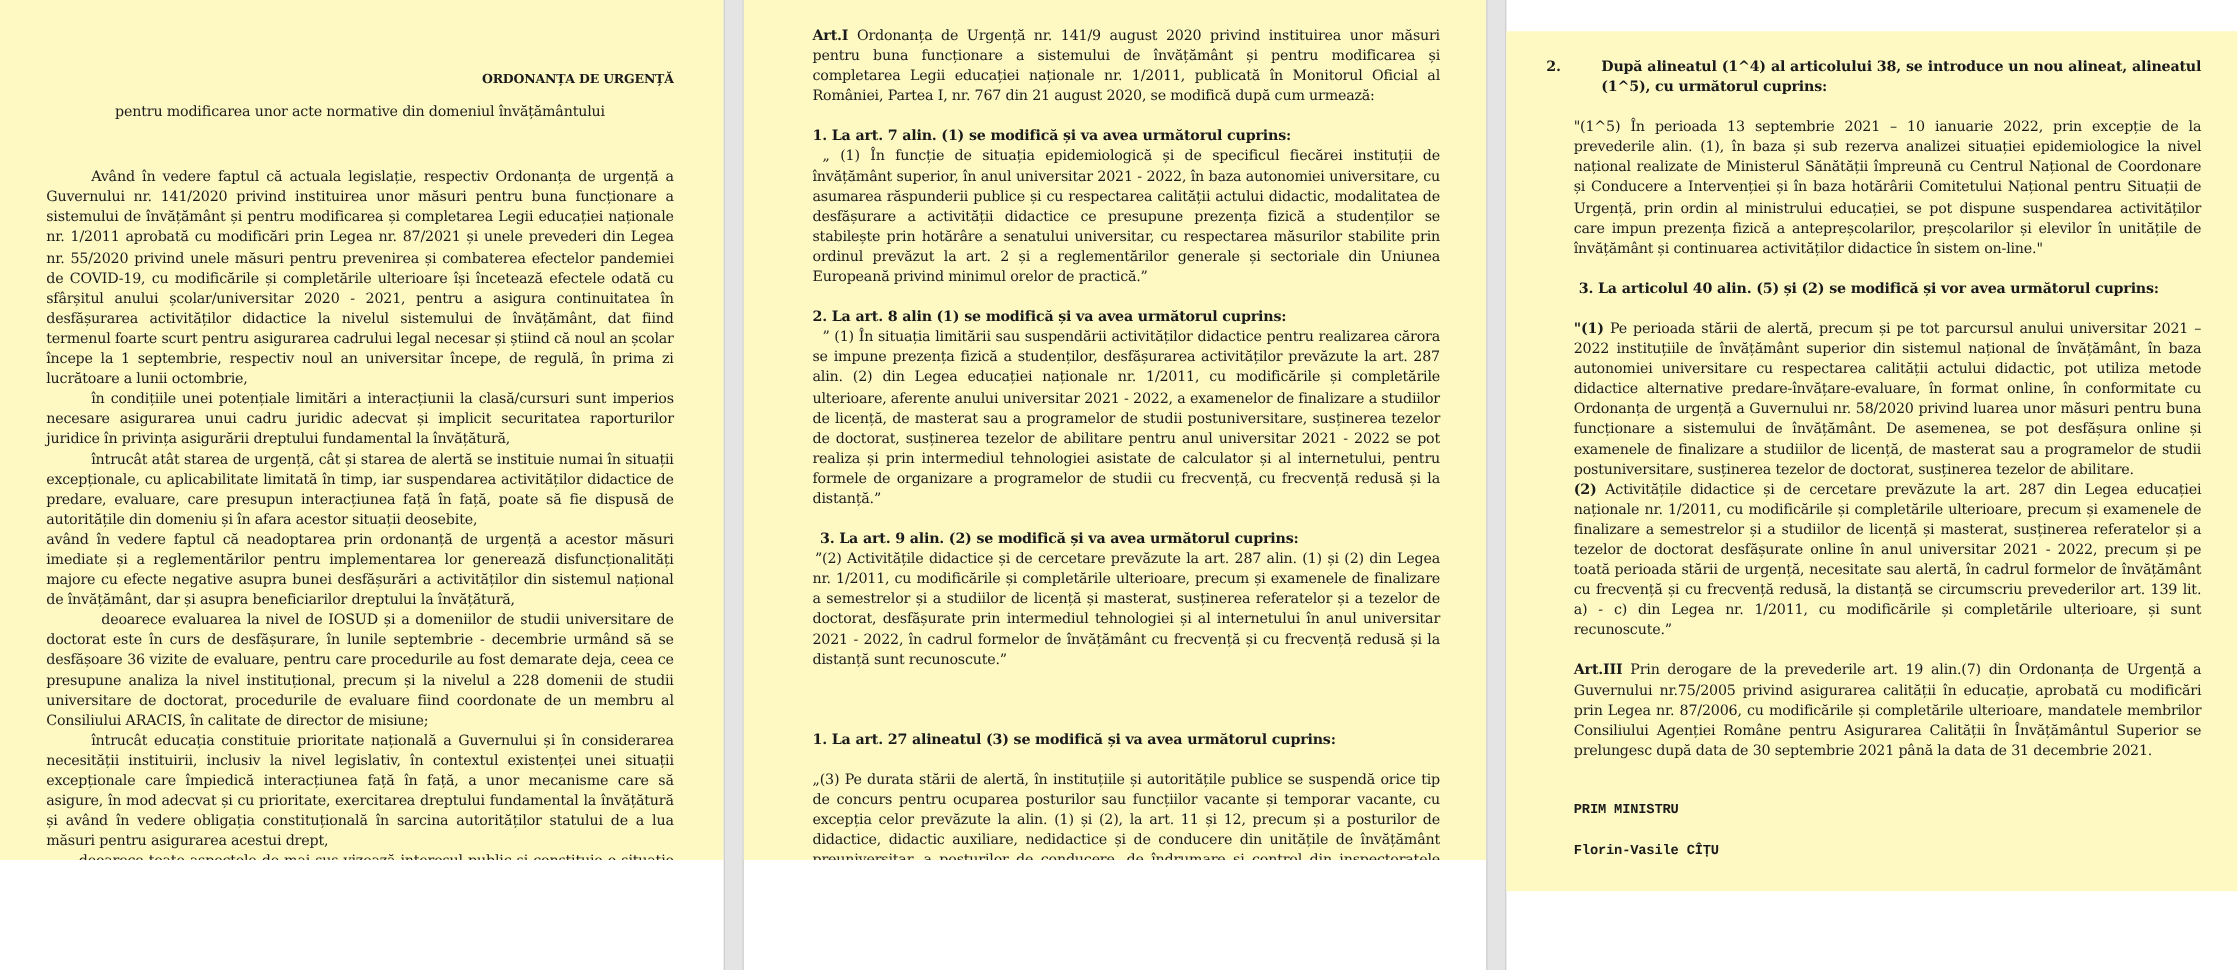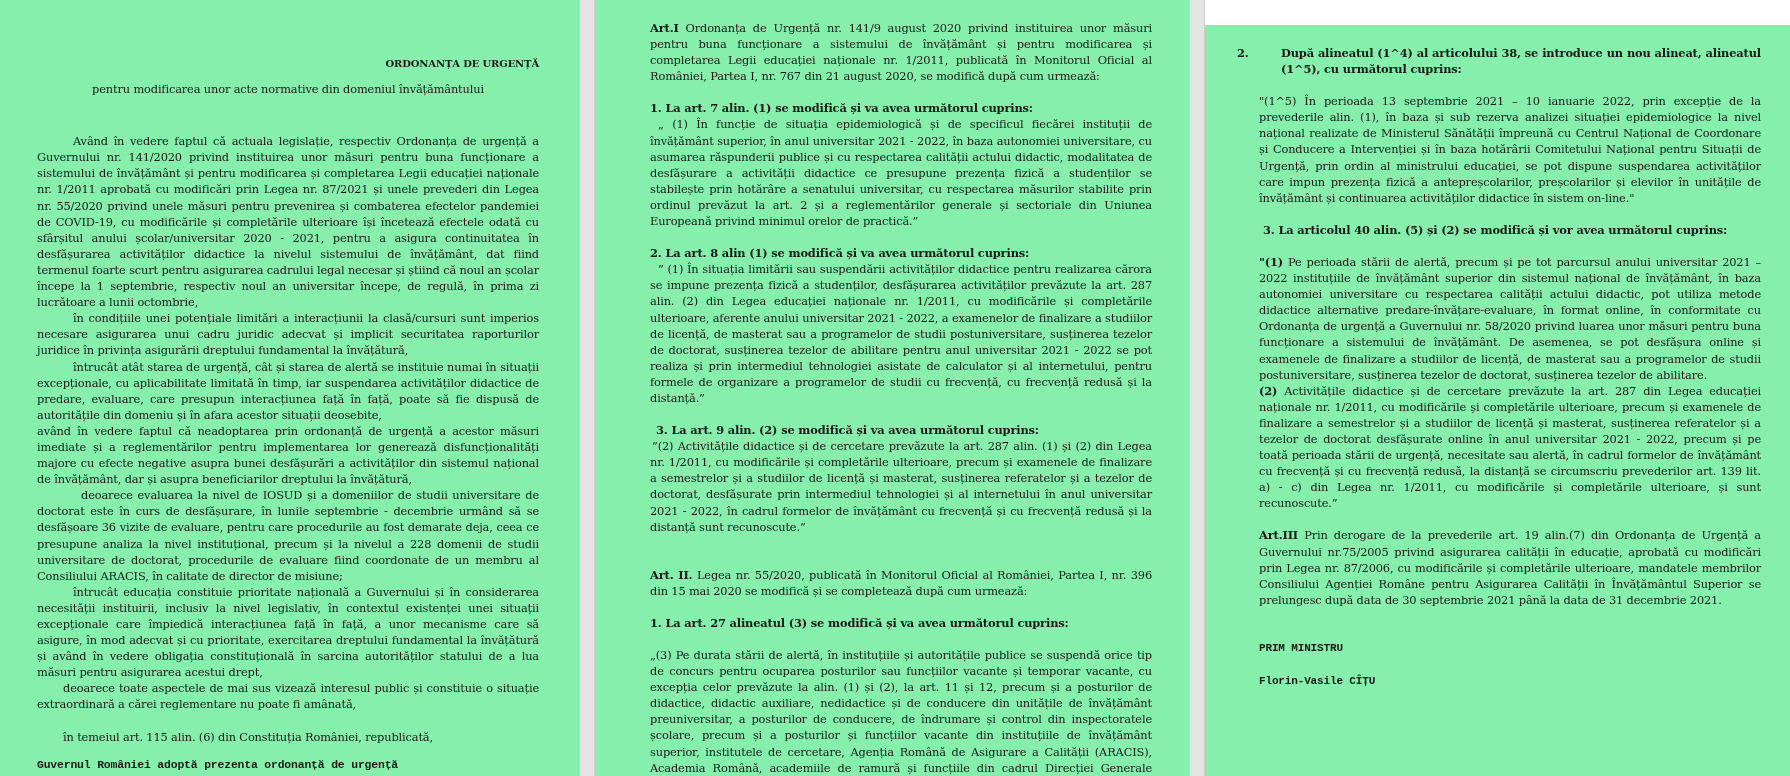--- a/index.html
+++ b/index.html
@@ -5,21 +5,21 @@
   html, body { margin:0; padding:0; }
   body {
     width:1790px; height:776px; overflow:hidden; background:#ffffff;
     font-family:"DejaVu Serif","Liberation Serif",serif;
     color:#1a1a1a; position:relative;
   }
   .gutter {
     position:absolute; top:0; height:776px; width:14px;
     background:#e4e4e4; border-left:1px solid #cfcfcf; border-right:1px solid #cfcfcf;
   }
-  .page { position:absolute; top:0; height:776px; background:#86efac; overflow:hidden; }
+  .page { position:absolute; top:0; height:688px; background:#fef9c3; overflow:hidden; }
   .col { position:absolute; font-size:11.4px; line-height:16.1px; text-align:justify; letter-spacing:-0.15px; }
   .col p { margin:0; }
   .ind { text-indent:36px; }
   .center { text-align:left;font-family:Liberation Mono, monospace; }
   .bold { font-weight:bold; }
   .title { font-size:10px; font-weight:bold; text-align:right; }
   .sub { text-align:center; }
   .sp { height:16px; }
   .hangnum { display:inline-block; width:22px; font-weight:bold; }
   .hang { padding-left:22px; text-indent:-22px; }
@@ -54,21 +54,20 @@
     <div class="sp"></div>
     <p class="bold">1.  La art. 7 alin. (1)  se modifică și va avea următorul cuprins:</p>
     <p style="text-indent:8px">„ (1) În funcție de situația epidemiologică și de specificul fiecărei instituții de învățământ superior, în anul universitar 2021 - 2022, în baza autonomiei universitare, cu asumarea răspunderii publice și cu respectarea calității actului didactic, modalitatea de desfășurare a activității didactice ce presupune prezența fizică a studenților se stabilește prin hotărâre a senatului universitar, cu respectarea măsurilor stabilite prin ordinul prevăzut la art. 2 și a reglementărilor generale și sectoriale din Uniunea Europeană privind minimul orelor de practică.”</p>
     <div class="sp"></div>
     <p class="bold">2. La art. 8 alin (1) se modifică și va avea următorul cuprins:</p>
     <p style="text-indent:8px">” (1) În situația limitării sau suspendării activităților didactice pentru realizarea cărora se impune prezența fizică a studenților, desfășurarea activităților prevăzute la art. 287 alin. (2) din Legea educației naționale nr. 1/2011, cu modificările și completările ulterioare, aferente anului universitar 2021 - 2022, a examenelor de finalizare a studiilor de licență, de masterat sau a programelor de studii postuniversitare, susținerea tezelor de doctorat, susținerea tezelor de abilitare pentru anul universitar 2021 - 2022 se pot realiza și prin intermediul tehnologiei asistate de calculator și al internetului, pentru formele de organizare a programelor de studii cu frecvență, cu frecvență redusă și la distanță.”</p>
     <div class="sp"></div>
     <p class="bold" style="text-indent:6px">3. La art. 9 alin. (2) se modifică și va avea următorul cuprins:</p>
     <p style="text-indent:2px">”(2) Activitățile didactice și de cercetare prevăzute la art. 287 alin. (1) și (2) din Legea nr. 1/2011, cu modificările și completările ulterioare, precum și examenele de finalizare a semestrelor și a studiilor de licență și masterat, susținerea referatelor și a tezelor de doctorat, desfășurate prin intermediul tehnologiei și al internetului în anul universitar 2021 - 2022, în cadrul formelor de învățământ cu frecvență și cu frecvență redusă și la distanță sunt recunoscute.”</p>
     <div style="height:32px"></div>
-    <p><span class="bold">Art. II.</span><span> Legea nr. 55/2020, publicată în Monitorul Oficial al României, Partea I, nr. 396 din 15 mai 2020 se modifică și se completează după cum urmează:</span></p>
     <div class="sp"></div>
     <p class="bold">1.  La art. 27 alineatul (3) se modifică și va avea următorul cuprins:</p>
     <div class="sp"></div>
     <p>„(3) Pe durata stării de alertă, în instituțiile și autoritățile publice se suspendă orice tip de concurs pentru ocuparea posturilor sau funcțiilor vacante și temporar vacante, cu excepția celor prevăzute la alin. (1) și (2), la art. 11 și 12, precum și a posturilor de didactice, didactic auxiliare, nedidactice și de conducere din unitățile de învățământ preuniversitar, a posturilor de conducere, de îndrumare și control din inspectoratele școlare, precum și a posturilor și funcțiilor vacante din instituțiile de învățământ superior, institutele de cercetare, Agenția Română de Asigurare a Calității (ARACIS), Academia Română, academiile de ramură și funcțiile din cadrul Direcției Generale România Educată din cadrul Ministerului Educației."</p>
   </div>
 </div>
 
 <div class="gutter" style="left:1189px;"></div>
 
 <div class="page" style="left:1205px;width:585px;margin-top:25px;">

